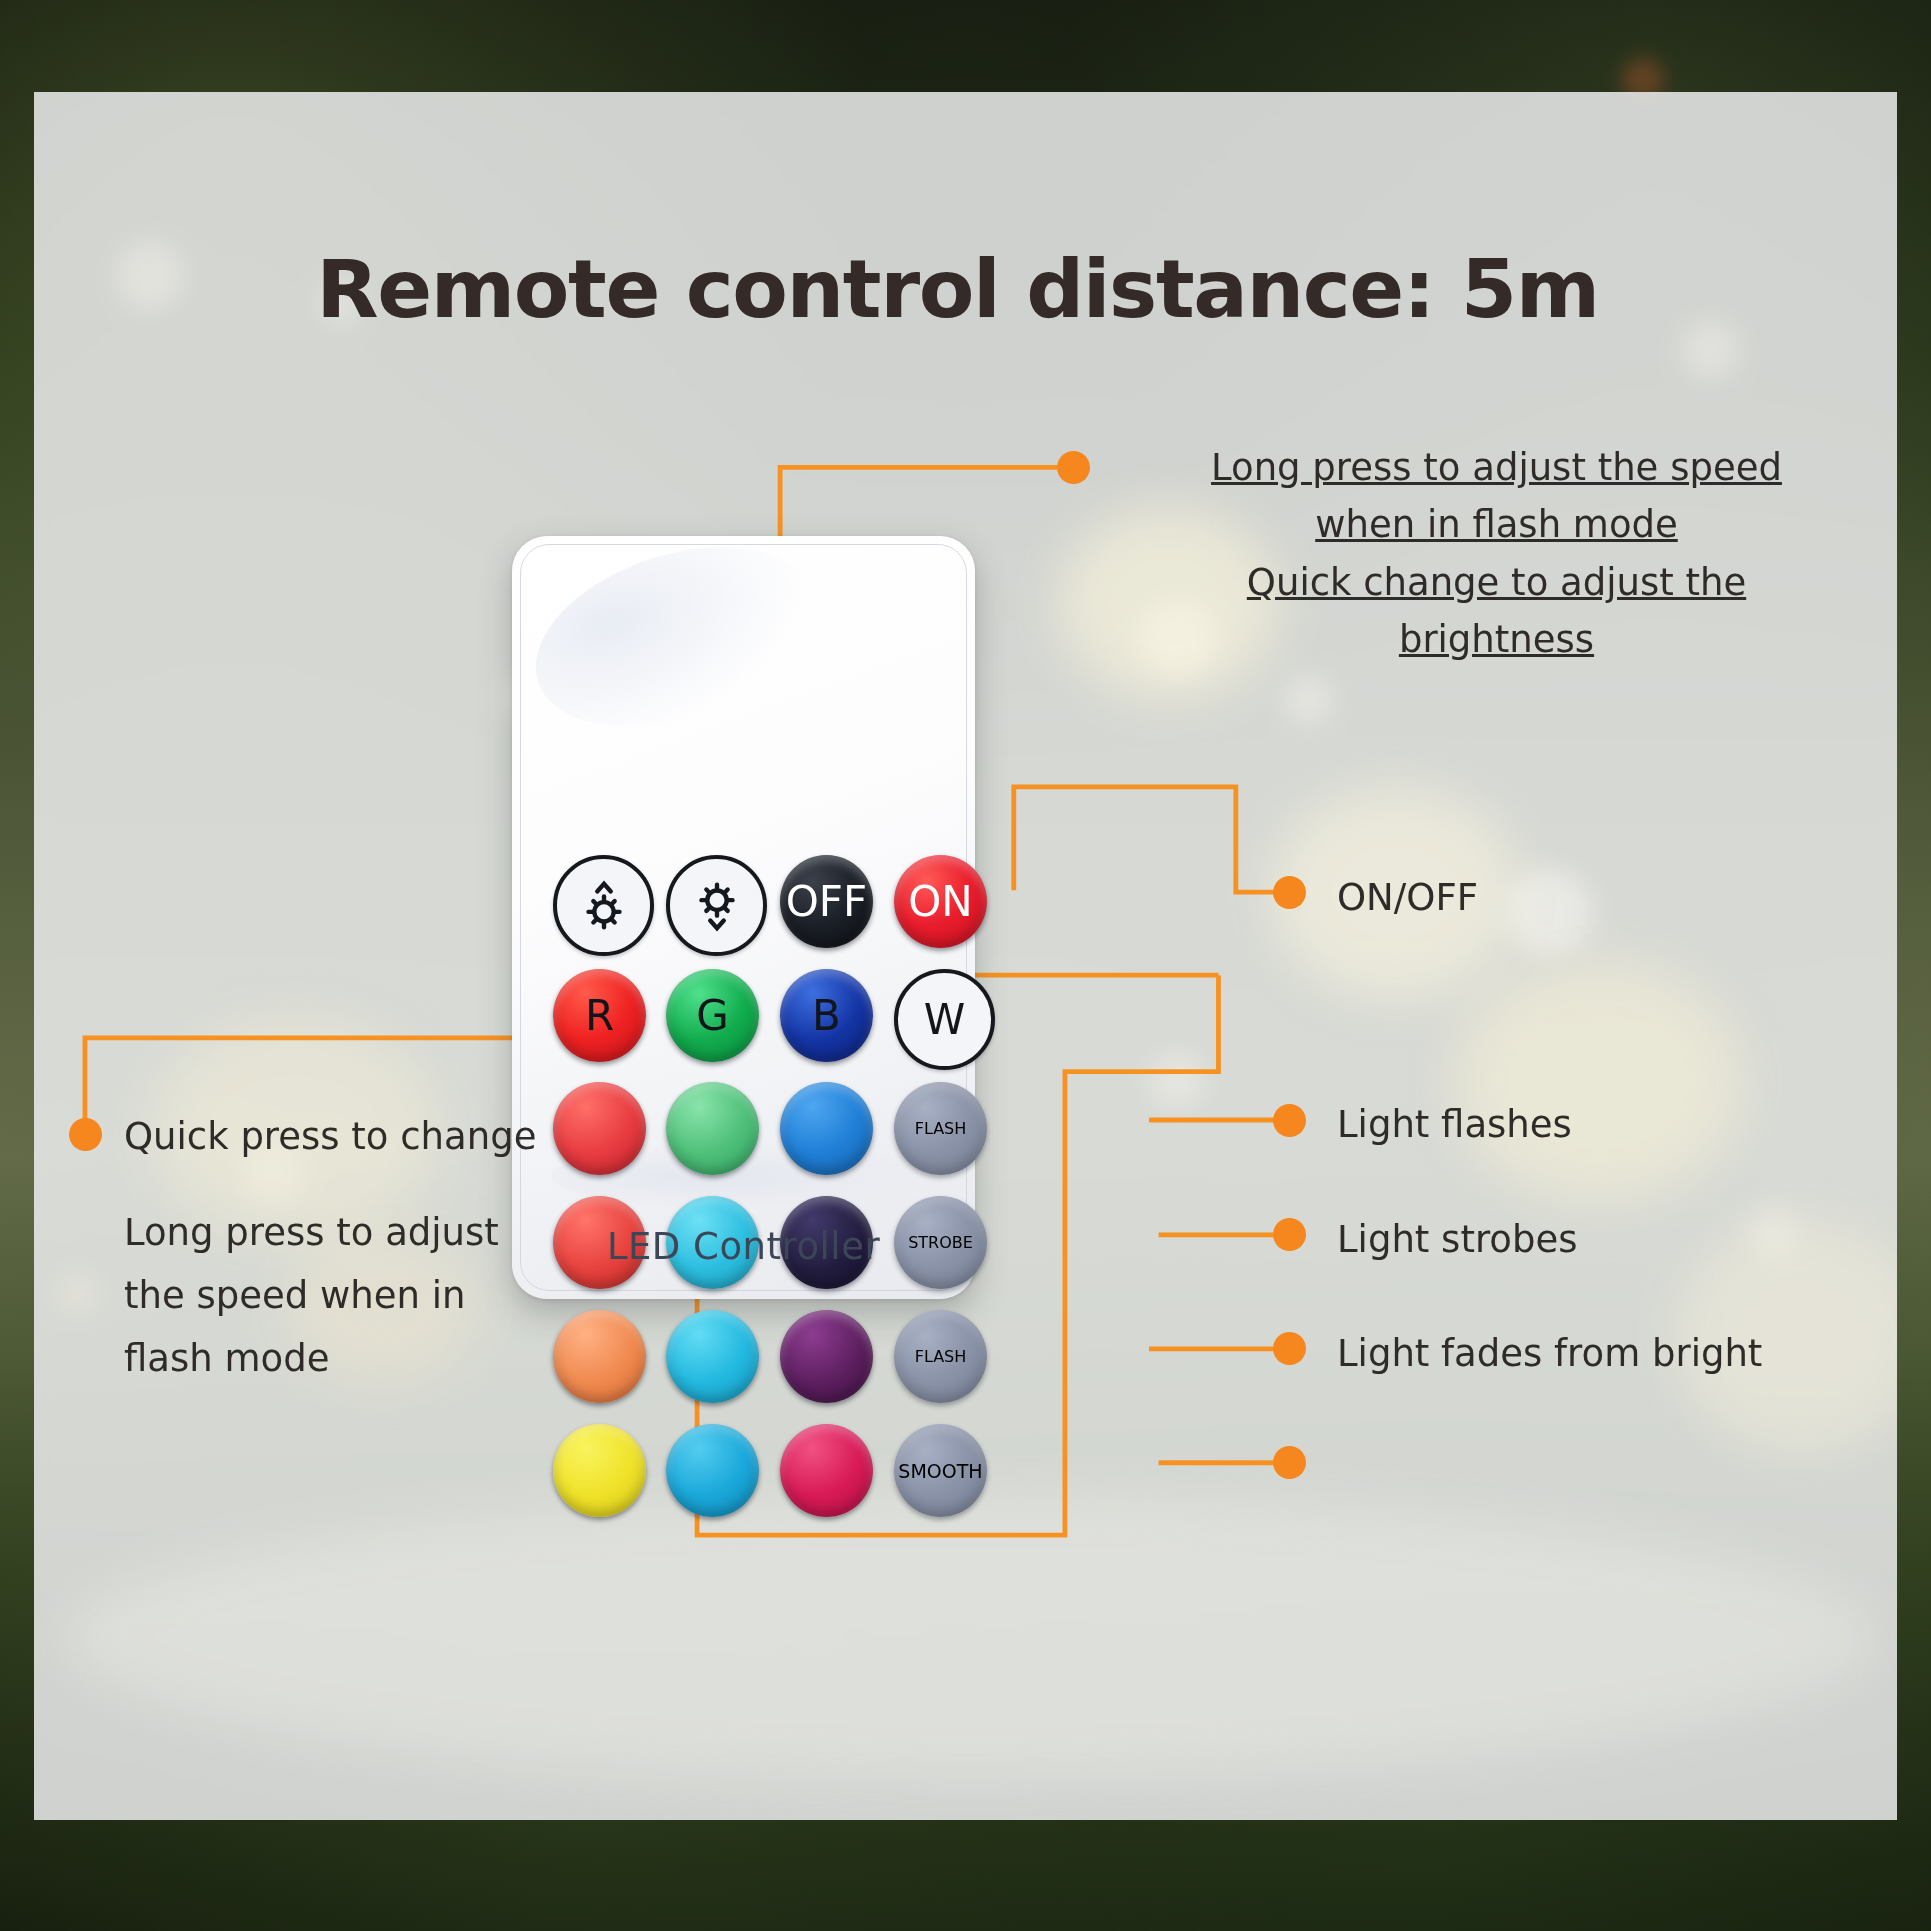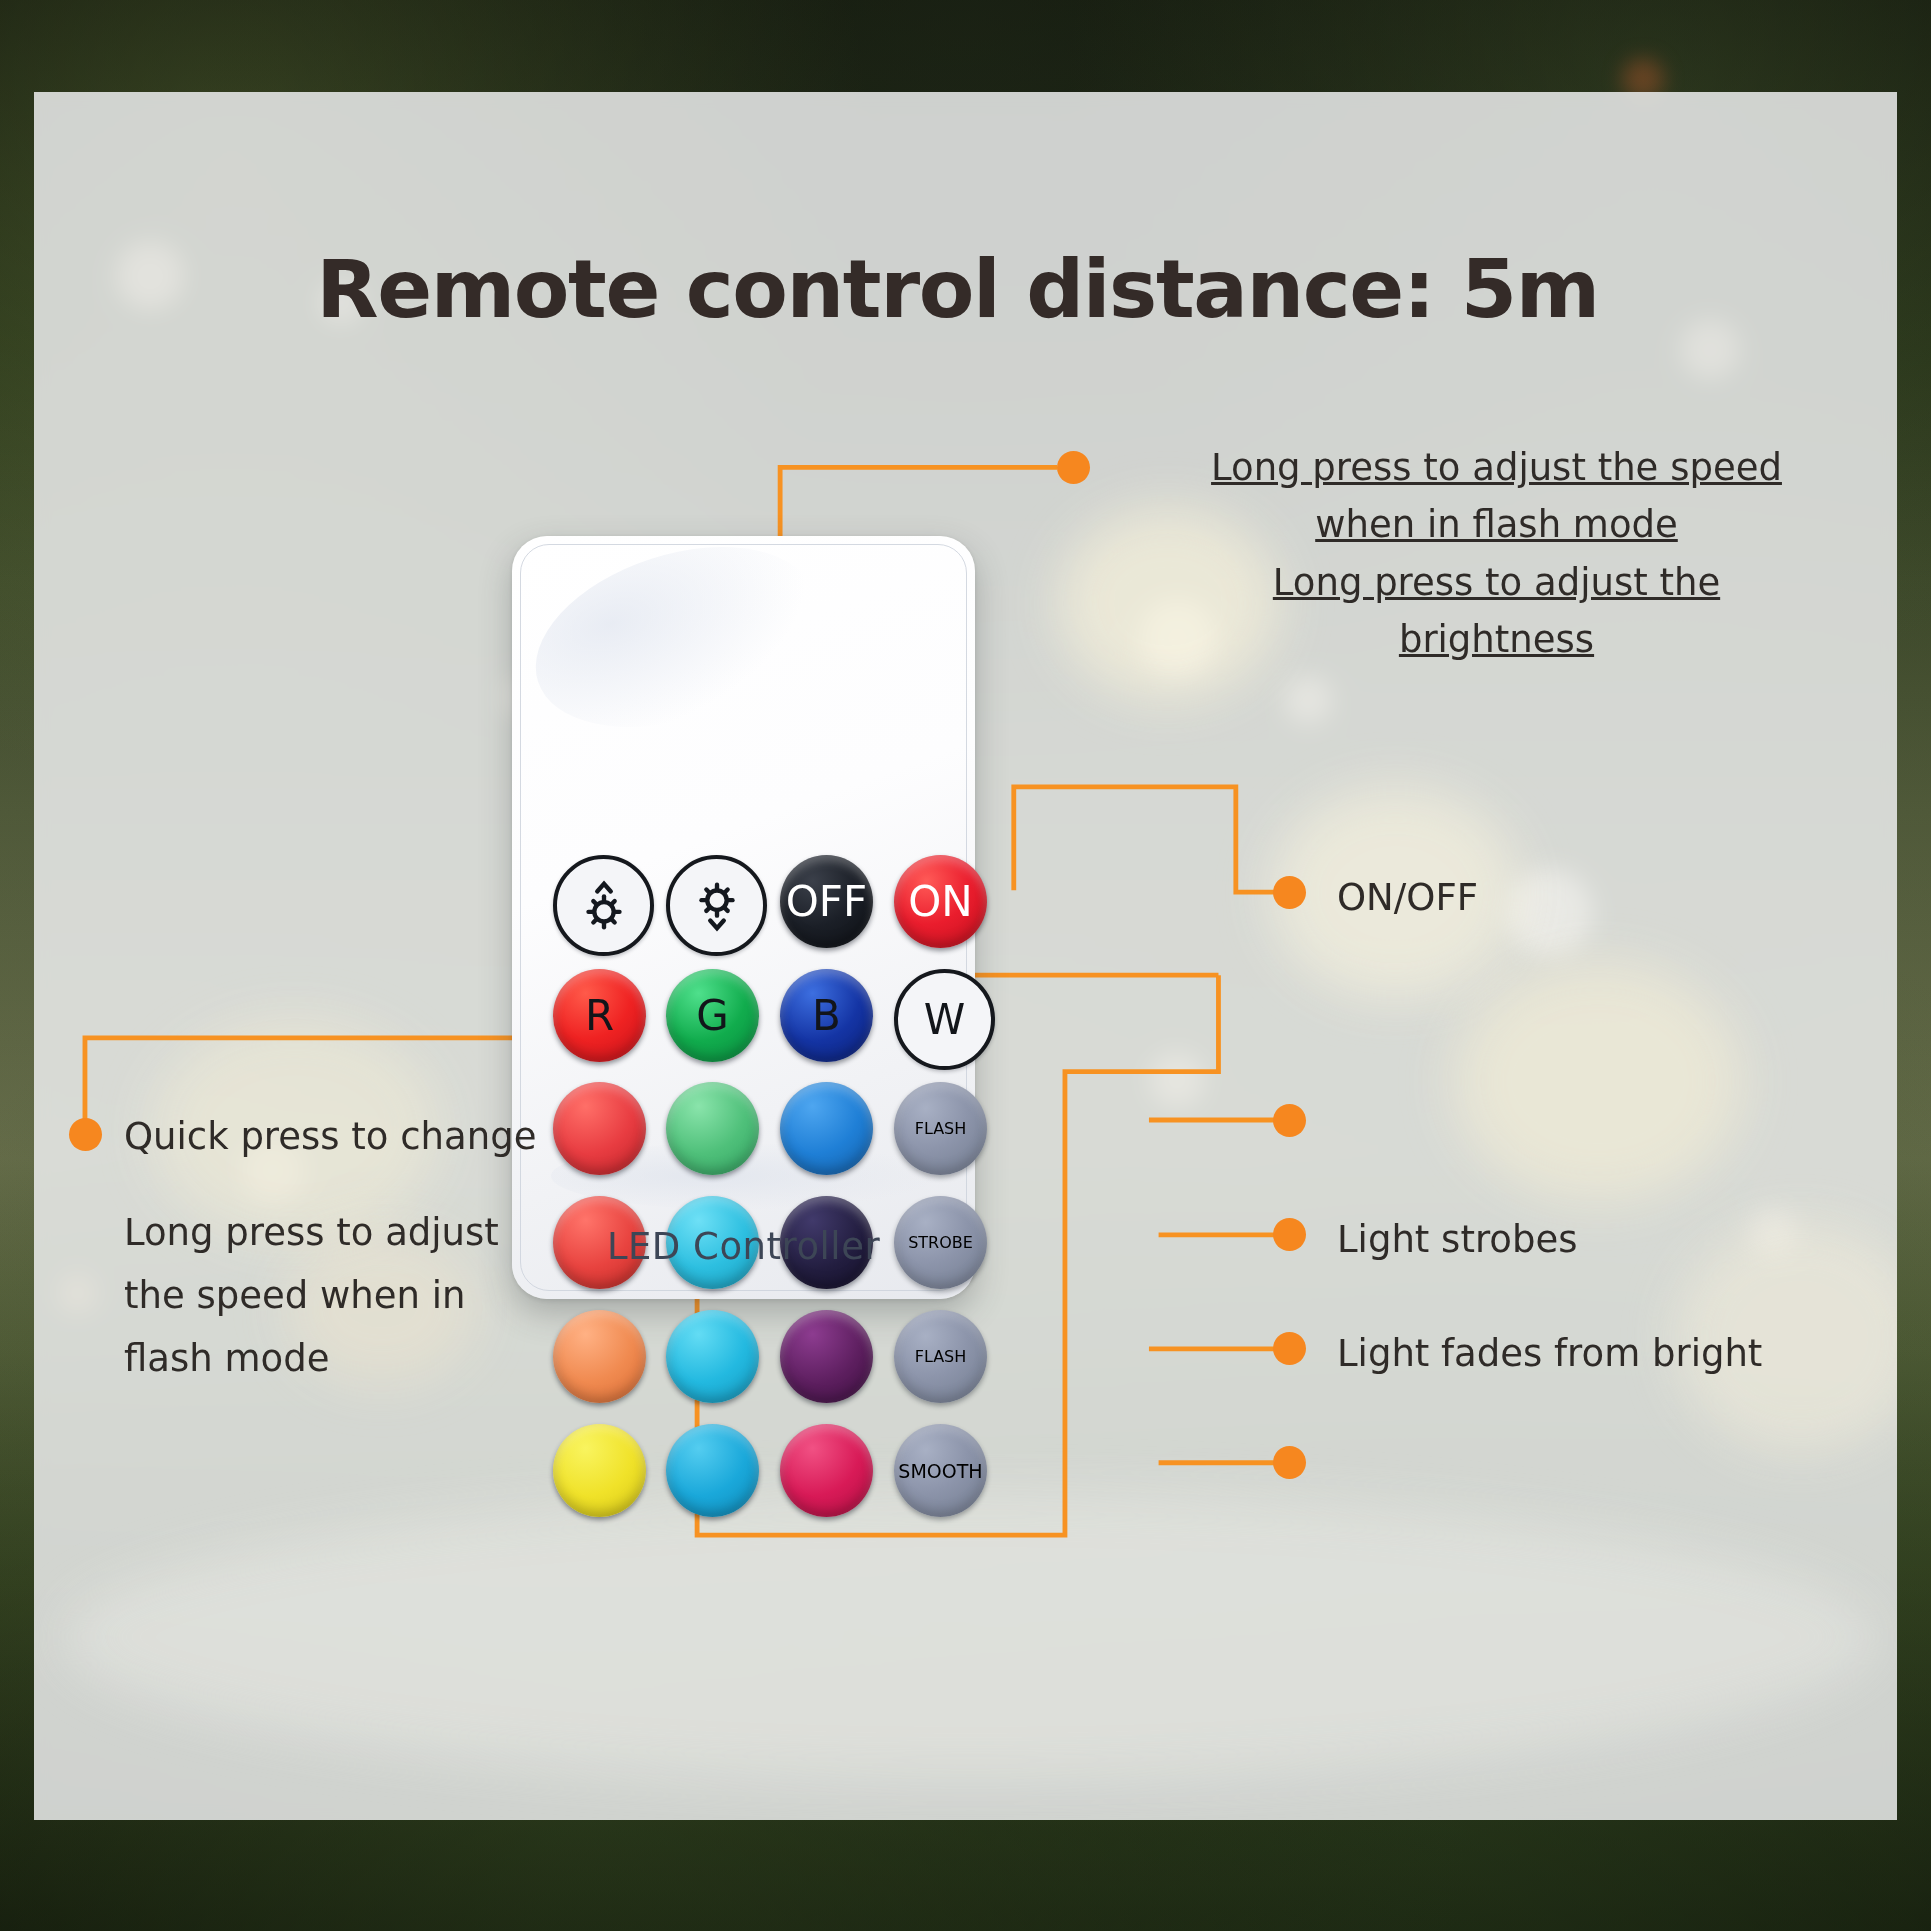--- a/index.html
+++ b/index.html
@@ -267,26 +267,27 @@
   <div class="dot" style="left:1273px;top:876px;"></div>
   <div class="dot" style="left:1273px;top:1104px;"></div>
   <div class="dot" style="left:1273px;top:1218px;"></div>
   <div class="dot" style="left:1273px;top:1332px;"></div>
   <div class="dot" style="left:1273px;top:1446px;"></div>
   <div class="dot" style="left:69px;top:1118px;"></div>
 
   <div class="anno center" style="left:1149px;top:439px;width:695px;text-decoration:underline;">
     <div>Long press to adjust the speed</div>
     <div>when in flash mode</div>
-    <div>Long press to adjust the</div>
+    <div>Quick change to adjust the</div>
     <div>brightness</div>
   </div>
 
   <div class="anno left" style="left:1337px;top:869px;width:541px;">ON/OFF</div>
 
+  <div class="anno left" style="left:1337px;top:1096px;width:541px;">Light flashes</div>
 
   <div class="anno left" style="left:1337px;top:1211px;width:541px;">Light strobes</div>
 
   <div class="anno left" style="left:1337px;top:1325px;width:579px;">Light fades from bright</div>
 
 
   <div class="anno left" style="left:124px;top:1106px;width:483px;line-height:1.7;">
     <div>Quick press to change</div>
     <div style="height:33px;"></div>
     <div>Long press to adjust</div>

